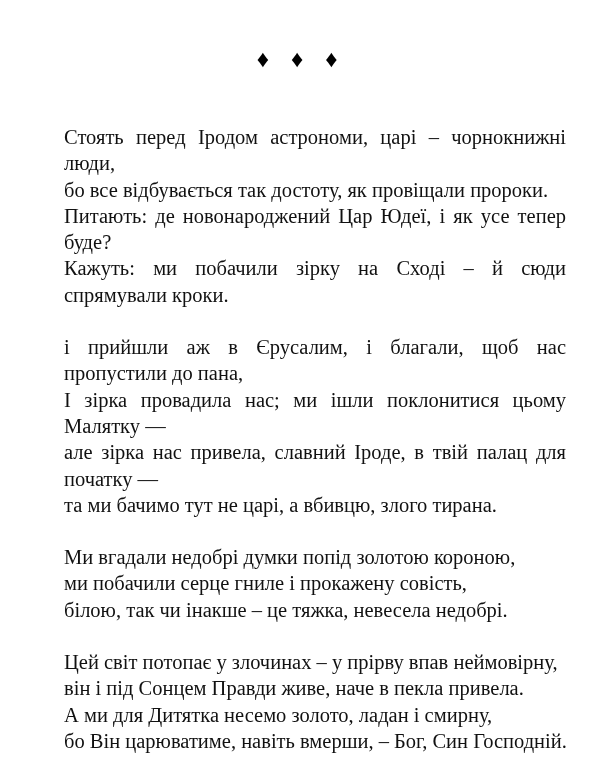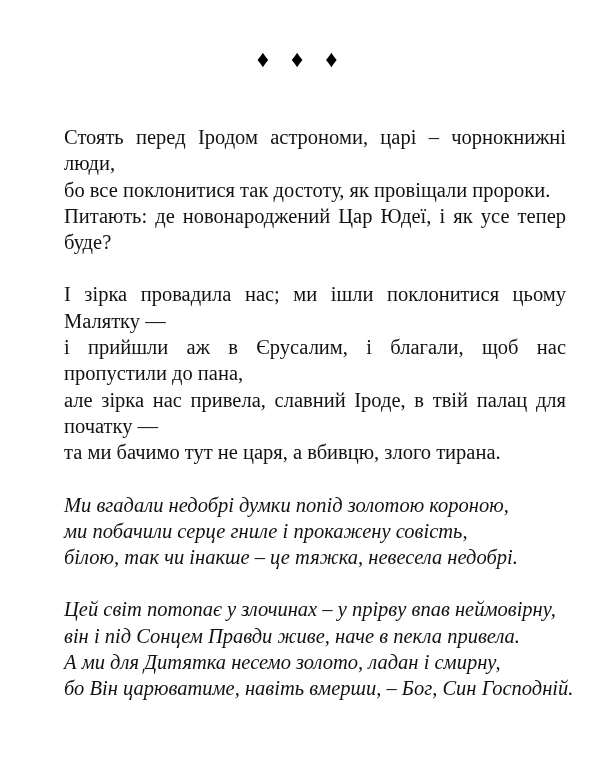--- a/index.html
+++ b/index.html
@@ -42,43 +42,43 @@
       margin: 0 0 26px 0;
     }
     .line {
       display: block;
       text-align: justify;
       text-align-last: left;
     }
     .line.nowrap {
       white-space: nowrap;
       text-align: left;
-      font-style: italic;
     }
   </style>
 </head>
 <body>
 
 <div class="ornament">
   <span>♦</span>
   <span>♦</span>
   <span>♦</span>
 </div>
 
 <div class="poem">
   <div class="stanza">
     <span class="line">Стоять перед Іродом астрономи, царі – чорнокнижні люди,</span>
-    <span class="line">бо все поклонитися так достоту, як провіщали пророки.</span>
+    <span class="line">бо все відбувається так достоту, як провіщали пророки.</span>
     <span class="line">Питають: де новонароджений Цар Юдеї, і як усе тепер буде?</span>
+    <span class="line">Кажуть: ми побачили зірку на Сході – й сюди спрямували кроки.</span>
   </div>
   <div class="stanza">
+    <span class="line">і прийшли аж в Єрусалим, і благали, щоб нас пропустили до пана,</span>
     <span class="line">І зірка провадила нас; ми ішли поклонитися цьому Малятку —</span>
-    <span class="line">і прийшли аж в Єрусалим, і благали, щоб нас пропустили до пана,</span>
     <span class="line">але зірка нас привела, славний Іроде, в твій палац для початку —</span>
-    <span class="line">та ми бачимо тут не царя, а вбивцю, злого тирана.</span>
+    <span class="line">та ми бачимо тут не царі, а вбивцю, злого тирана.</span>
   </div>
   <div class="stanza">
     <span class="line nowrap">Ми вгадали недобрі думки попід золотою короною,</span>
     <span class="line nowrap">ми побачили серце гниле і прокажену совість,</span>
     <span class="line nowrap">білою, так чи інакше – це тяжка, невесела недобрі.</span>
   </div>
   <div class="stanza">
     <span class="line nowrap">Цей світ потопає у злочинах – у прірву впав неймовірну,</span>
     <span class="line nowrap">він і під Сонцем Правди живе, наче в пекла привела.</span>
     <span class="line nowrap">А ми для Дитятка несемо золото, ладан і смирну,</span>

